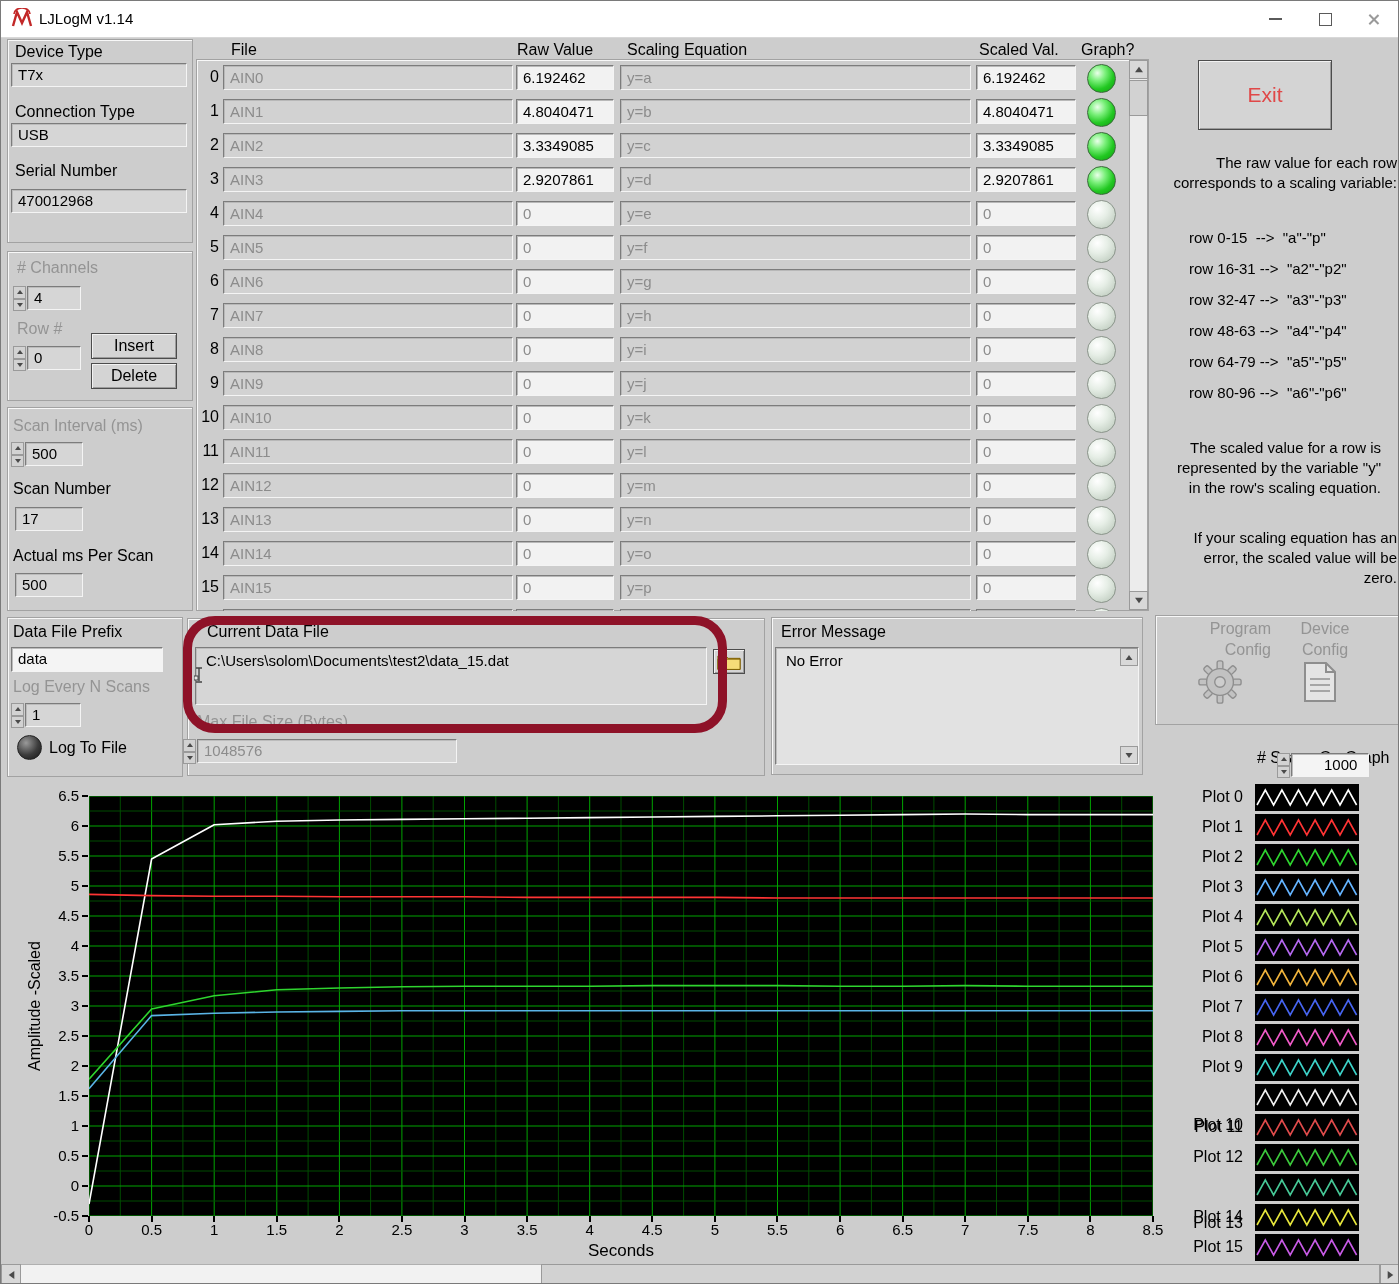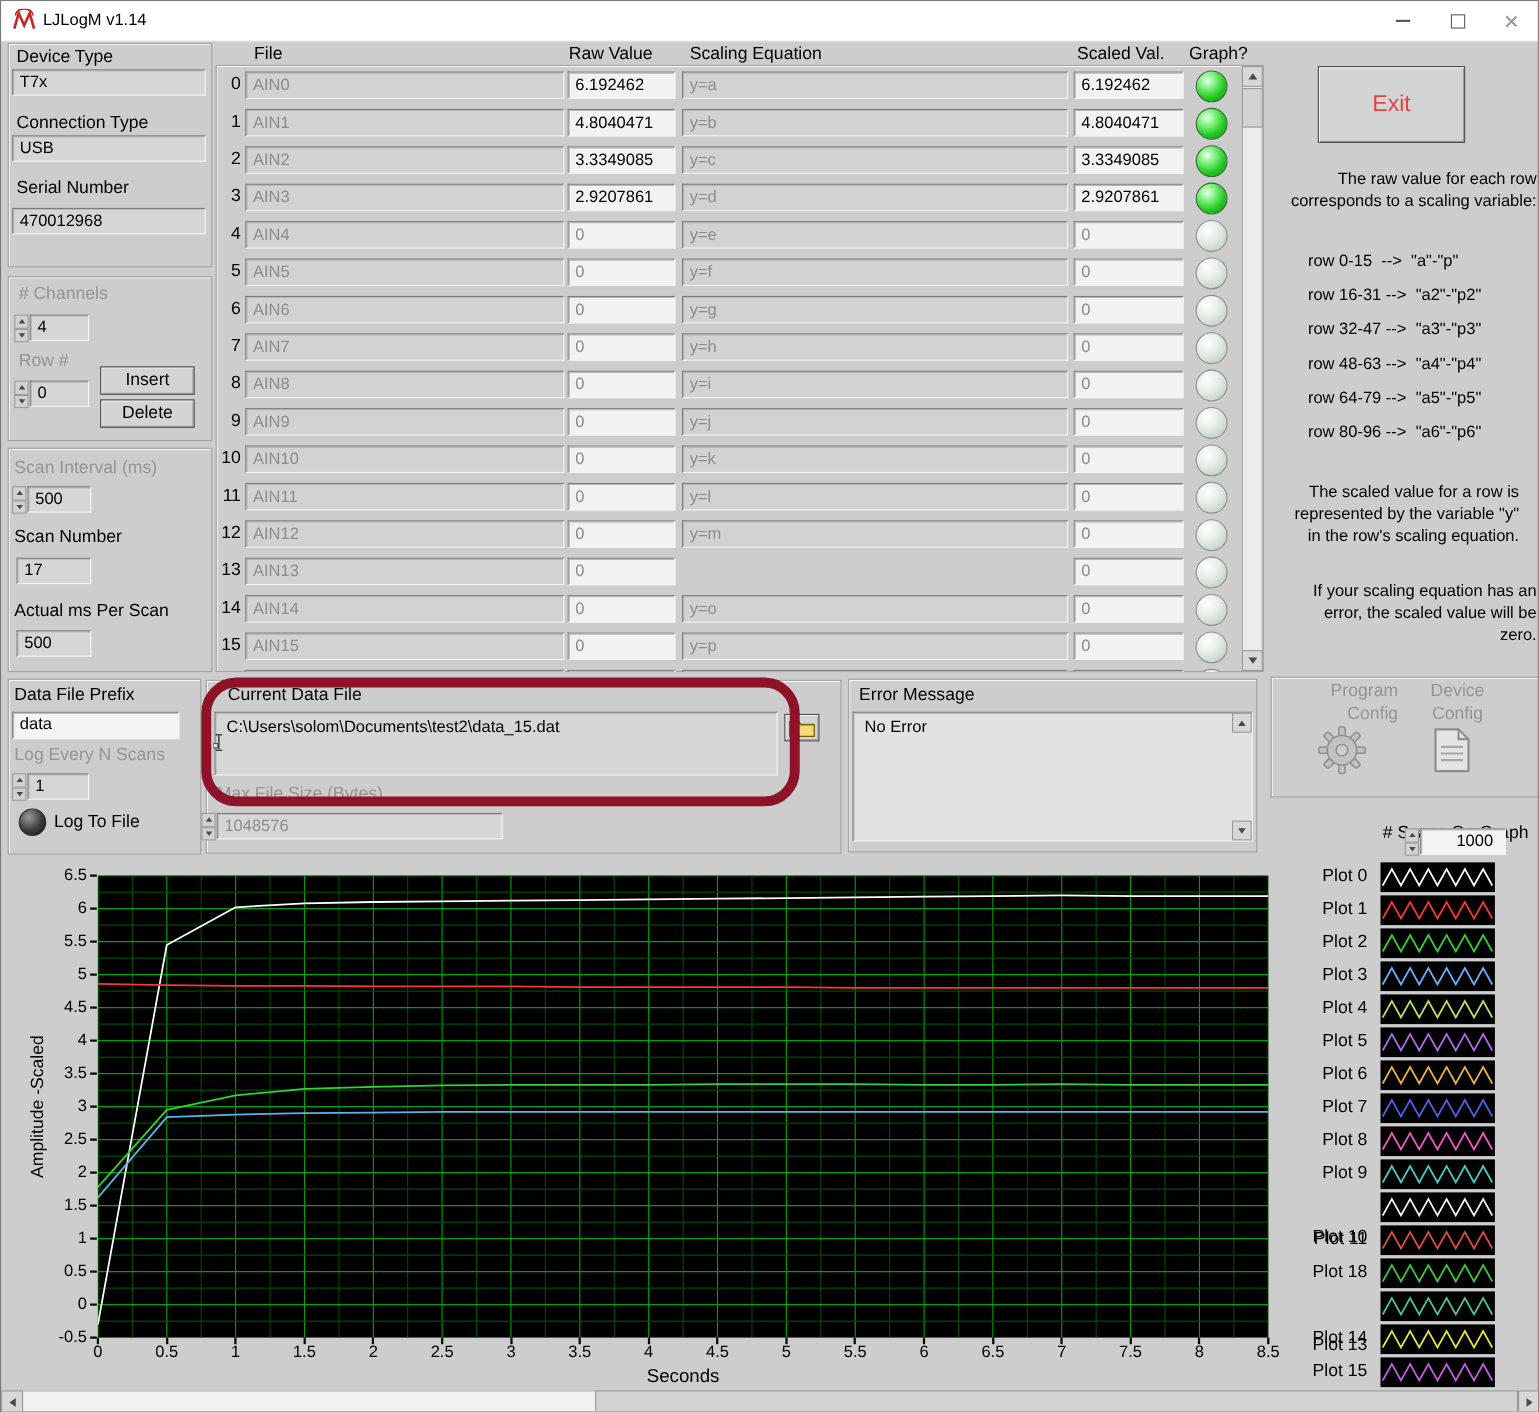--- a/index.html
+++ b/index.html
@@ -258,20 +258,21 @@
         <div class="cell cname">AIN12</div>
         <div class="cell craw">0</div>
         <div class="cell ceq">y=m</div>
         <div class="cell csc">0</div>
         <div class="led ledoff"></div>
       </div>
       <div class="trow" style="top: 442px;">
         <div class="rnum">13</div>
         <div class="cell cname">AIN13</div>
         <div class="cell craw">0</div>
+        <div class="cell ceq">y=n</div>
         <div class="cell csc">0</div>
         <div class="led ledoff"></div>
       </div>
       <div class="trow" style="top: 476px;">
         <div class="rnum">14</div>
         <div class="cell cname">AIN14</div>
         <div class="cell craw">0</div>
         <div class="cell ceq">y=o</div>
         <div class="cell csc">0</div>
         <div class="led ledoff"></div>
@@ -596,21 +597,21 @@
           <polyline points="2.0,21 10.3,6 18.6,21 26.9,6 35.2,21 43.5,6 51.8,21 60.1,6 68.4,21 76.7,6 85.0,21 93.3,6 101.6,21 " fill="none" stroke="#3cd2c8" stroke-width="1.6"></polyline>
         </svg></div>
       <div class="plotlab" style="top: 1115px;">Plot 10</div>
       <div class="plotsample" style="top: 1083px;"><svg width="104" height="27">
           <polyline points="2.0,21 10.3,6 18.6,21 26.9,6 35.2,21 43.5,6 51.8,21 60.1,6 68.4,21 76.7,6 85.0,21 93.3,6 101.6,21 " fill="none" stroke="#f0f0f0" stroke-width="1.6"></polyline>
         </svg></div>
       <div class="plotlab" style="top: 1117px;">Plot 11</div>
       <div class="plotsample" style="top: 1113px;"><svg width="104" height="27">
           <polyline points="2.0,21 10.3,6 18.6,21 26.9,6 35.2,21 43.5,6 51.8,21 60.1,6 68.4,21 76.7,6 85.0,21 93.3,6 101.6,21 " fill="none" stroke="#e04b4b" stroke-width="1.6"></polyline>
         </svg></div>
-      <div class="plotlab" style="top: 1147px;">Plot 18</div>
+      <div class="plotlab" style="top: 1147px;">Plot 12</div>
       <div class="plotsample" style="top: 1143px;"><svg width="104" height="27">
           <polyline points="2.0,21 10.3,6 18.6,21 26.9,6 35.2,21 43.5,6 51.8,21 60.1,6 68.4,21 76.7,6 85.0,21 93.3,6 101.6,21 " fill="none" stroke="#3cc83c" stroke-width="1.6"></polyline>
         </svg></div>
       <div class="plotlab" style="top: 1213px;">Plot 13</div>
       <div class="plotsample" style="top: 1173px;"><svg width="104" height="27">
           <polyline points="2.0,21 10.3,6 18.6,21 26.9,6 35.2,21 43.5,6 51.8,21 60.1,6 68.4,21 76.7,6 85.0,21 93.3,6 101.6,21 " fill="none" stroke="#46c896" stroke-width="1.6"></polyline>
         </svg></div>
       <div class="plotlab" style="top: 1207px;">Plot 14</div>
       <div class="plotsample" style="top: 1203px;"><svg width="104" height="27">
           <polyline points="2.0,21 10.3,6 18.6,21 26.9,6 35.2,21 43.5,6 51.8,21 60.1,6 68.4,21 76.7,6 85.0,21 93.3,6 101.6,21 " fill="none" stroke="#e6e63c" stroke-width="1.6"></polyline>

